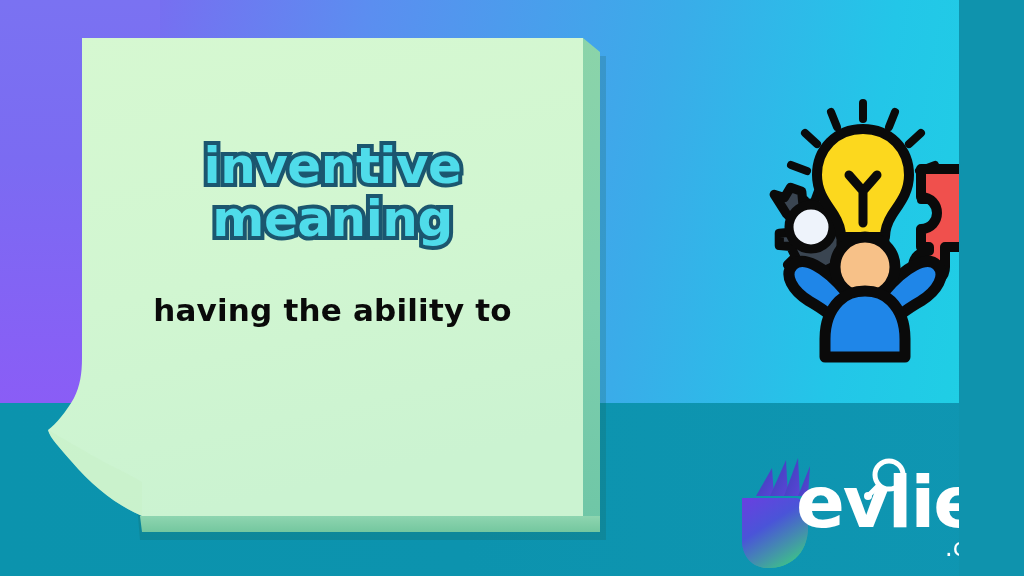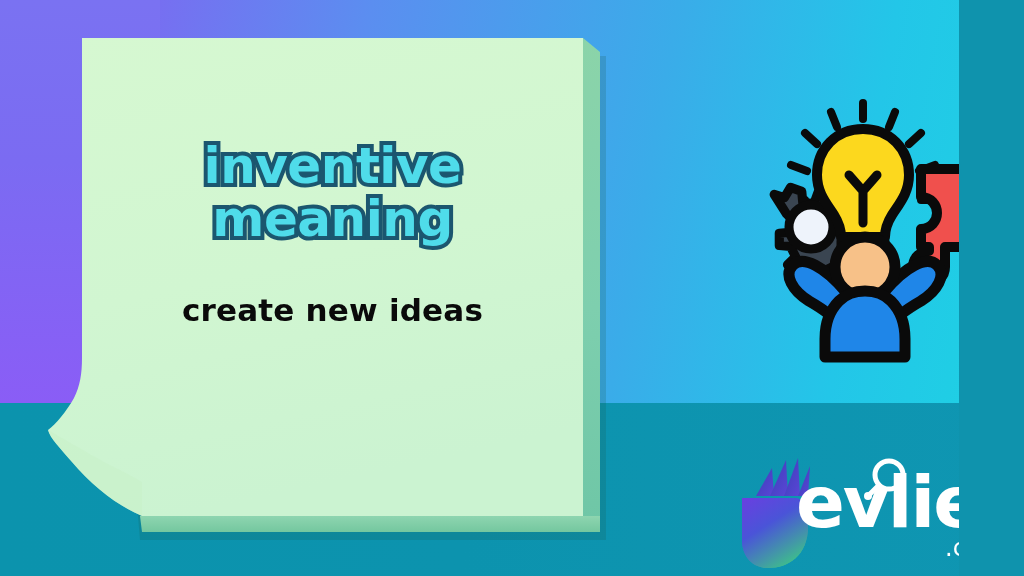--- a/index.html
+++ b/index.html
@@ -104,21 +104,21 @@
       <path d="M82,358 C82,374 80,386 74,398 C66,412 56,424 48,430
                C62,438 86,452 104,462 C120,470 132,476 142,482
                L142,516 C118,506 92,486 72,462 C60,448 50,438 48,430
                C56,424 66,412 74,398 C80,386 82,374 82,358 Z" fill="#c8f0c9" opacity="0.55"></path>
     </svg>
 
     <div class="card-title-inner" style="-webkit-text-stroke:8px #1b566f; color:transparent;">inventive meaning</div>
     <div class="card-title-inner">inventive meaning</div>
 
     <div class="card-body">
-      <div>create new ideas</div>
+      <div>having the ability to</div>
     </div>
   </div>
 
   <div class="illus">
     <svg viewBox="0 0 250 270" width="250" height="270">
 
       <g stroke="#0a0a0a" stroke-width="8" stroke-linecap="round">
         <line x1="128" y1="8" x2="128" y2="24"></line>
         <line x1="96" y1="17" x2="102" y2="32"></line>
         <line x1="160" y1="17" x2="154" y2="32"></line>

